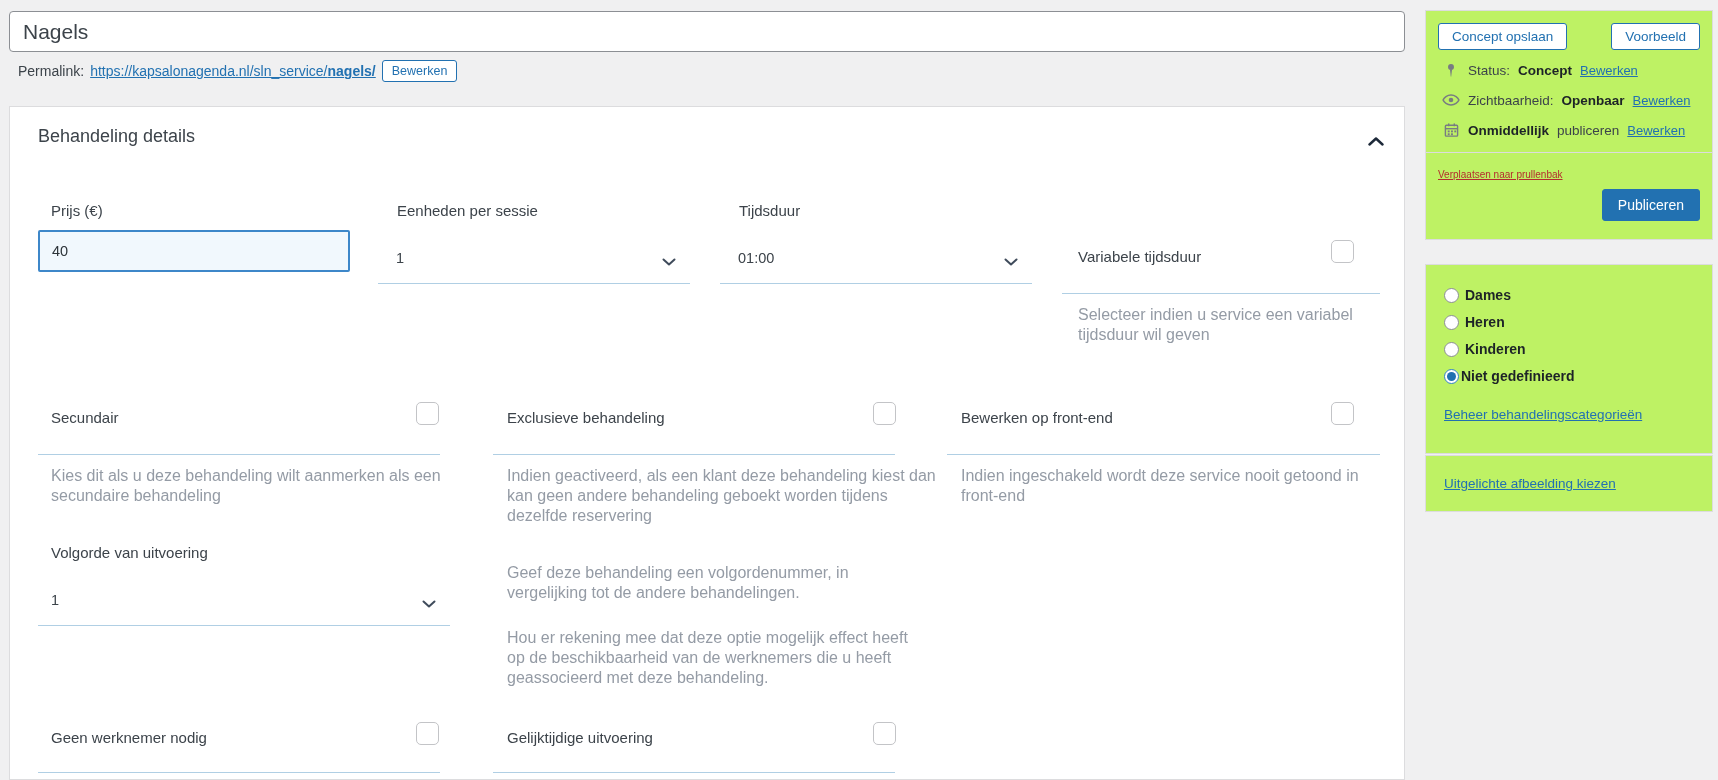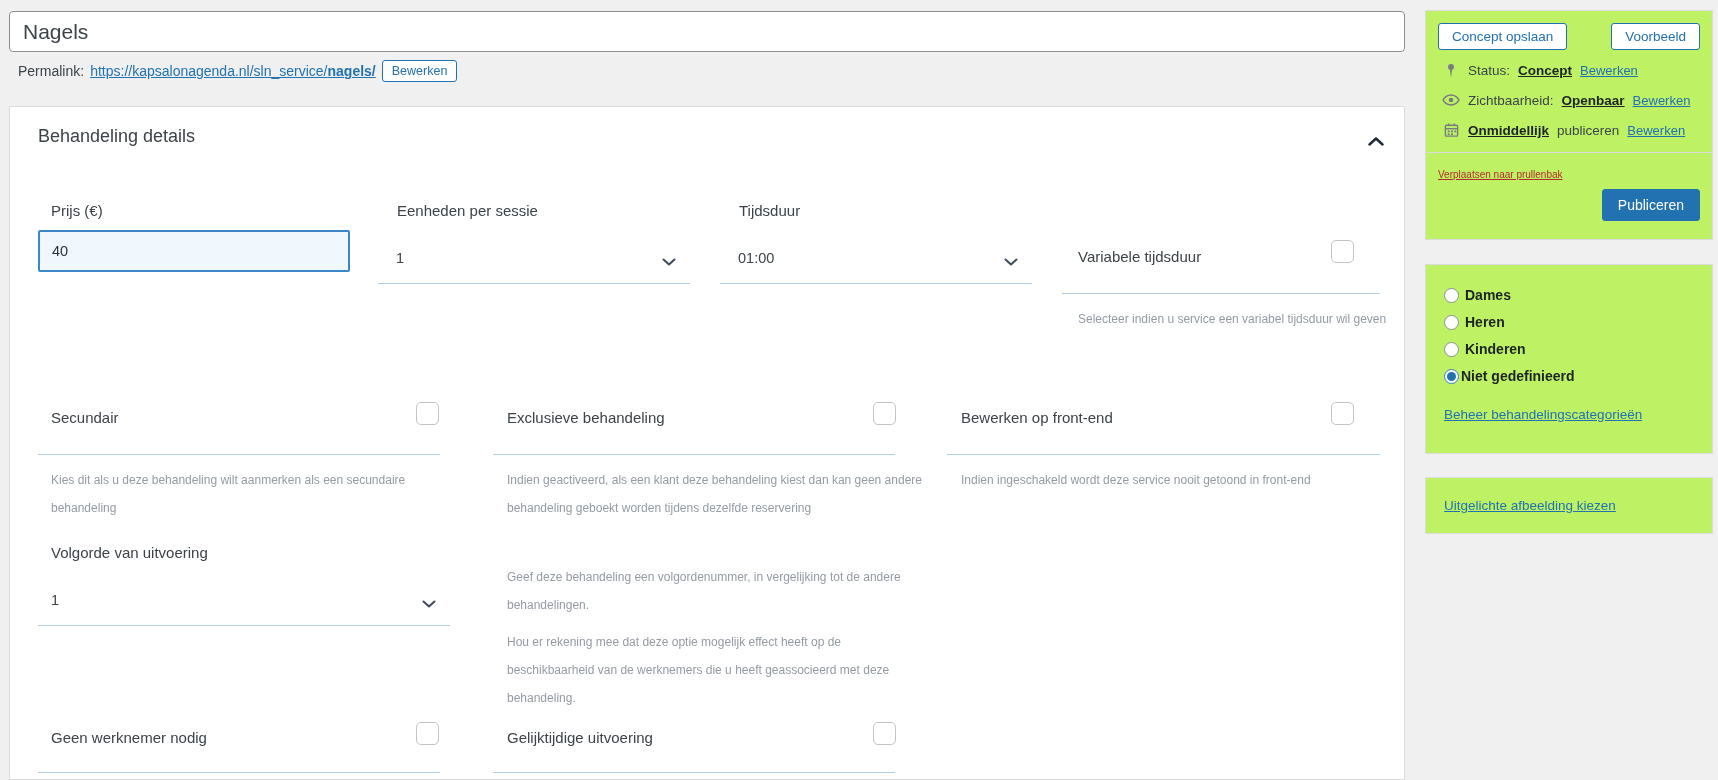--- a/index.html
+++ b/index.html
@@ -28,59 +28,59 @@
   }
   .panel-title { position:absolute; left:38px; top:126px; font-size:18px; color:#3c434a; font-weight:400; }
   .collapse-toggle { position:absolute; left:1368px; top:132px; width:24px; height:20px; cursor:pointer; }
 
   .field-label { position:absolute; font-size:15px; color:#3c434a; }
   .select-box { position:absolute; height:50px; border-bottom:1px solid #b0cfe4; }
   .select-box .select-value { position:absolute; left:18px; top:16px; font-size:14.5px; color:#3c434a; }
   .select-box .chev { position:absolute; right:14px; top:18px; }
   .checkbox { position:absolute; width:23px; height:23px; border:1px solid #c3c4c7; border-radius:5px; background:#fff; cursor:pointer; }
   .underline { position:absolute; height:1px; background:#b0cfe4; }
-  .desc { position:absolute; font-size:12px; line-height:28px; color:#949ba5; }
+  .desc { position:absolute; font-size:16px; line-height:20px; color:#949ba5; }
 
   .price-input {
     position:absolute; left:29px; top:124px; width:312px; height:42px;
     background:#f1f8fd; border:2px solid #3d87c9; border-radius:2px;
     font-family:"Liberation Sans", sans-serif; font-size:14.5px; color:#2c3338; padding:0 12px;
   }
 
   
   .side-box { position:absolute; left:1425px; width:288px; background:#bef264; border:1px solid #dcdcde; }
   .box-publish { top:10px; height:230px; }
   .pub-buttons { display:flex; justify-content:space-between; padding:12px; }
   .btn-secondary {
     font-size:13.5px; color:#2271b1; background:#fff; border:1px solid #2271b1;
     border-radius:3px; padding:5px 13px; cursor:pointer; font-family:"Liberation Sans", sans-serif;
   }
   .misc-row { display:flex; align-items:flex-end; gap:8px; padding:0 16px; margin-bottom:14px; font-size:13.5px; }
-  .misc-row b { color:#1d2327;text-decoration:underline; }
+  .misc-row b { color:#1d2327; }
   .misc-row a { font-size:13px; }
   .pub-divider { height:1px; background:#dcdcde; margin-top:2px; }
   .pub-footer { position:relative; height:78px; }
   .trash-link { position:absolute; left:12px; top:16px; font-size:10px; color:#b32d2e; }
   .btn-primary {
     position:absolute; right:12px; bottom:10px; background:#2271b1; border:1px solid #2271b1;
     color:#fff; font-size:14px; border-radius:3px; padding:7px 15px; cursor:pointer;
     font-family:"Liberation Sans", sans-serif;
   }
 
   .box-category { top:264px; height:190px; padding:22px 18px; }
   .radio-row { display:flex; align-items:center; margin-bottom:11px; cursor:pointer; }
   .radio { width:15px; height:15px; border-radius:50%; border:1px solid #8c8f94; background:#fff; position:relative; flex:0 0 15px; }
   .radio-row.selected .radio { border-color:#3582c4; }
   .radio-row.selected .radio::after {
     content:""; position:absolute; left:2px; top:2px; width:9px; height:9px; border-radius:50%; background:#2271b1;
   }
   .radio-label { font-size:14px; font-weight:bold; color:#1d2327; margin-left:6px; }
   .manage-link { display:inline-block; margin-top:12px; font-size:13.5px; }
 
-  .box-featured { top:477px; height:57px; padding:18px 18px; }
+  .box-featured { top:455px; height:57px; padding:18px 18px; }
   .box-featured a { font-size:13.5px; }
 
   .icon16 { width:18px; height:16px; flex:0 0 18px; display:flex; align-items:center; justify-content:center; }
 </style>
 </head>
 <body>
 
 <input class="title-input" value="Nagels" style="">
 
 <div class="permalink-row">

